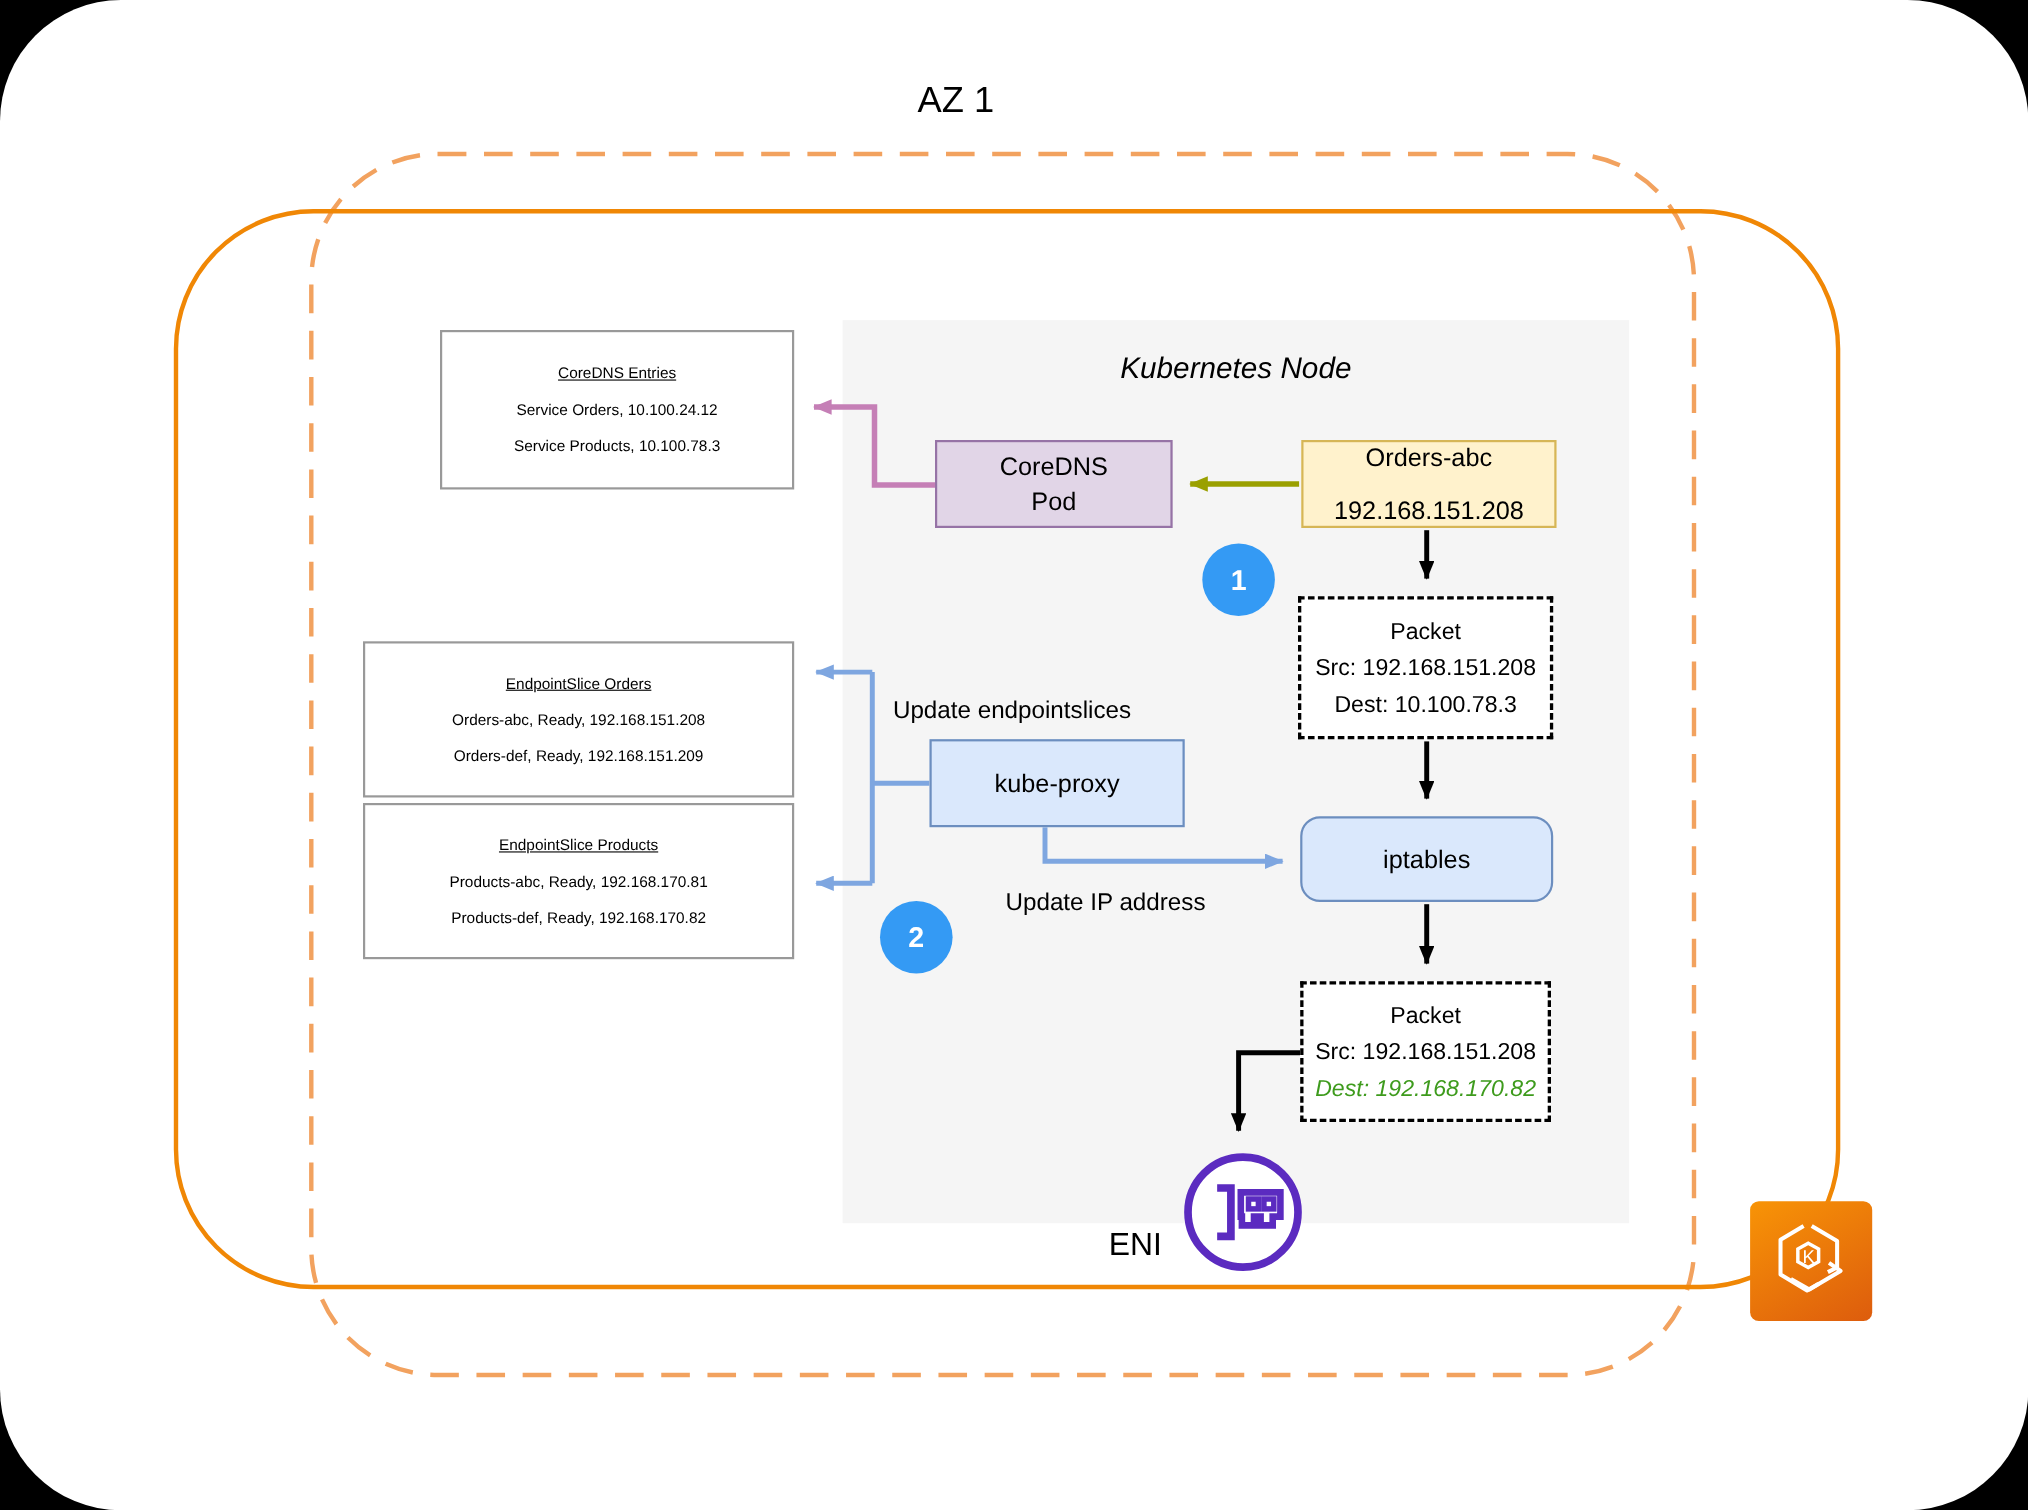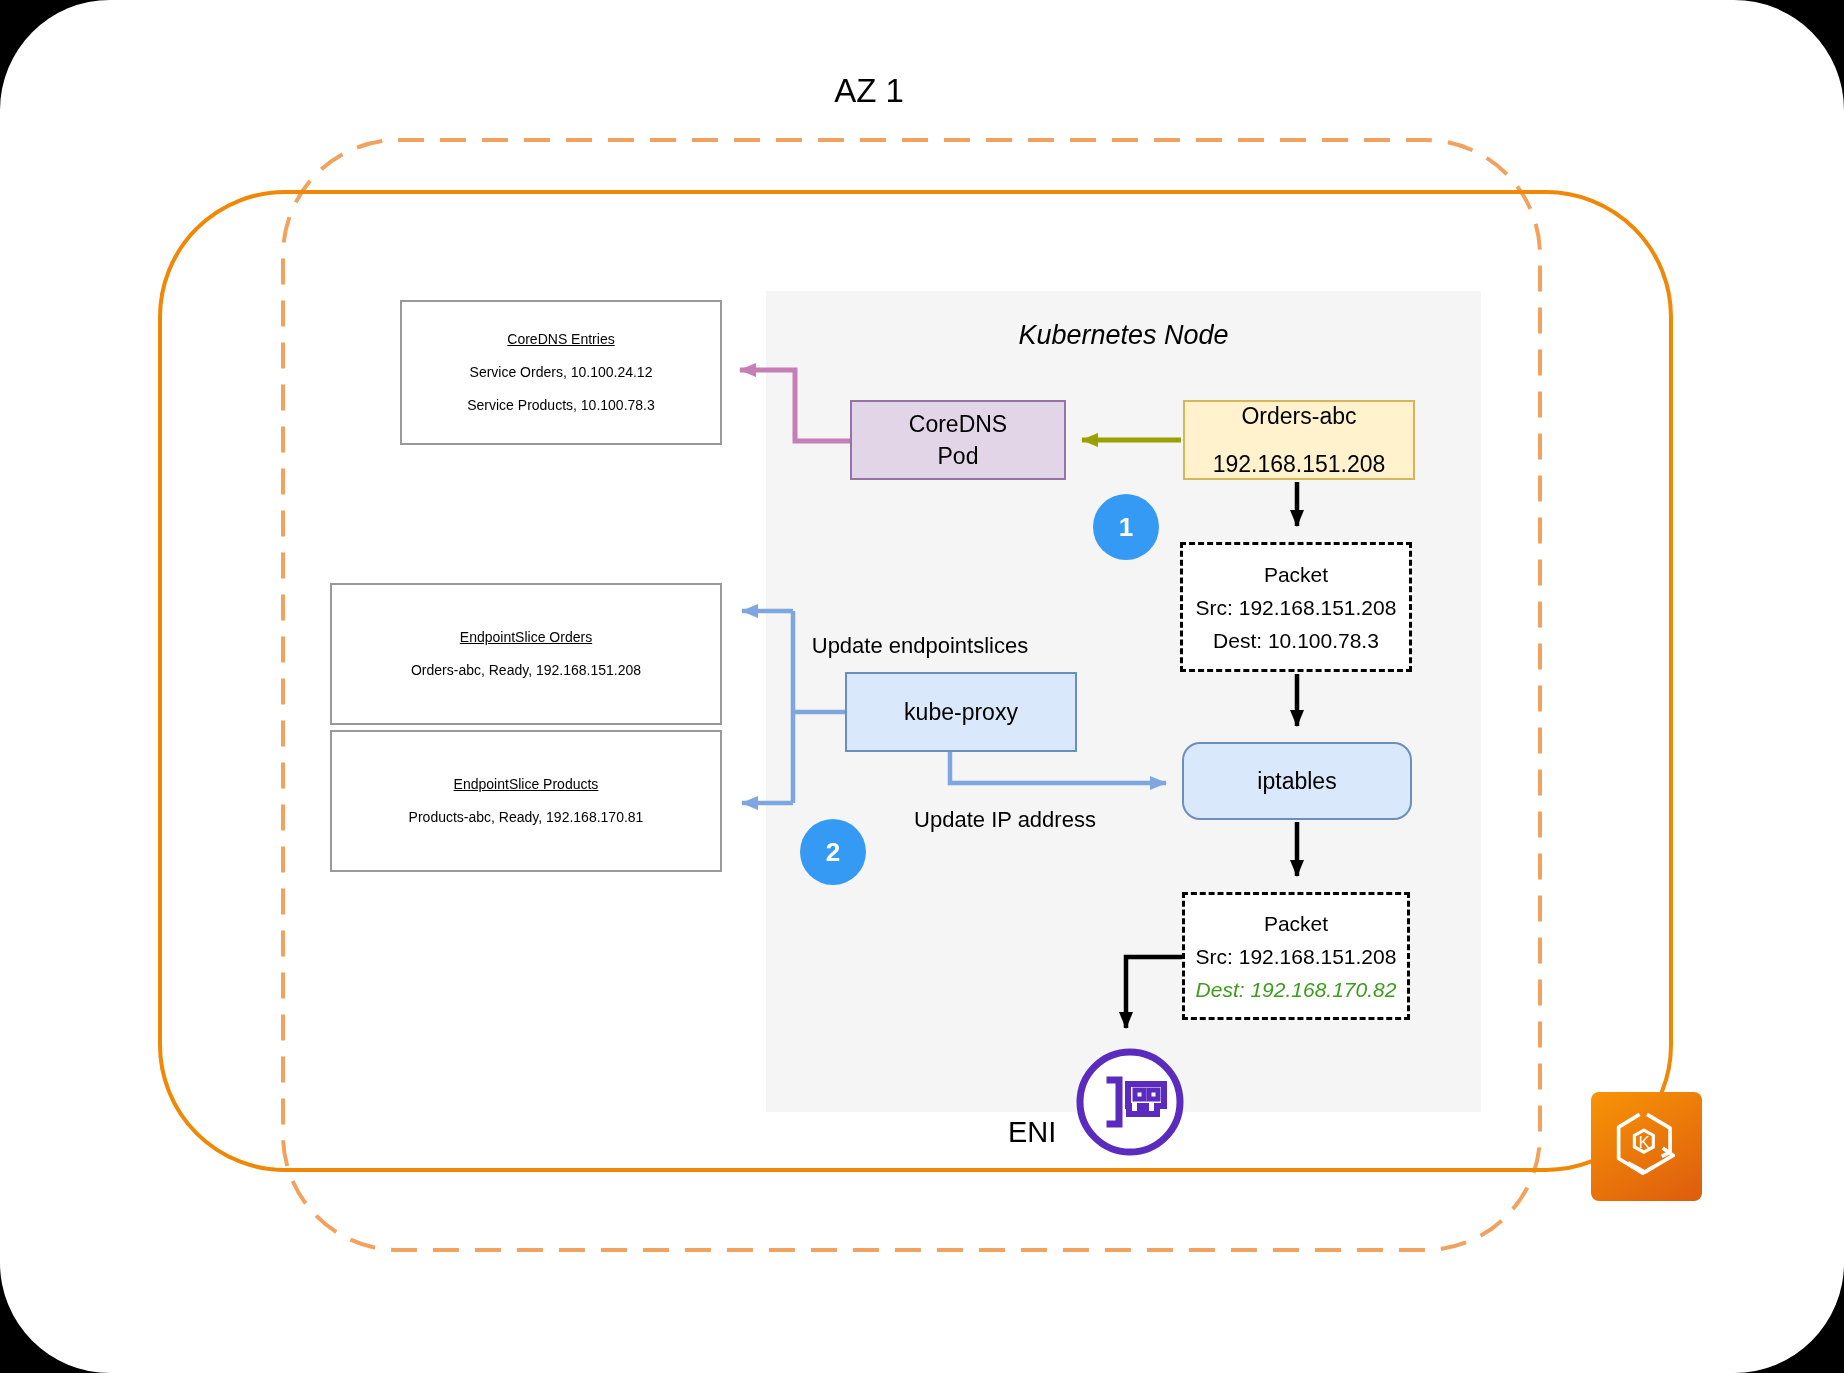--- a/index.html
+++ b/index.html
@@ -100,25 +100,27 @@
 
   <div class="abs listbox" style="left:400px;top:300px;width:322px;height:145px;">
     <div class="title">CoreDNS Entries</div>
     <div class="line">Service Orders, 10.100.24.12</div>
     <div class="line">Service Products, 10.100.78.3</div>
   </div>
 
   <div class="abs listbox" style="left:330px;top:540px;width:392px;height:142px;margin-top:43px;">
     <div class="title">EndpointSlice Orders</div>
     <div class="line">Orders-abc, Ready, 192.168.151.208</div>
+    <div class="line">Orders-def, Ready, 192.168.151.209</div>
   </div>
 
   <div class="abs listbox" style="left:330px;top:730px;width:392px;height:142px;">
     <div class="title">EndpointSlice Products</div>
     <div class="line">Products-abc, Ready, 192.168.170.81</div>
+    <div class="line">Products-def, Ready, 192.168.170.82</div>
   </div>
 
   <div class="abs cbox purple" style="left:850px;top:400px;width:216px;height:80px;">
     <div>CoreDNS</div>
     <div>Pod</div>
   </div>
 
   <div class="abs cbox yellow" style="left:1183px;top:400px;width:232px;height:80px;">
     <div>Orders-abc</div>
     <div>192.168.151.208</div>

